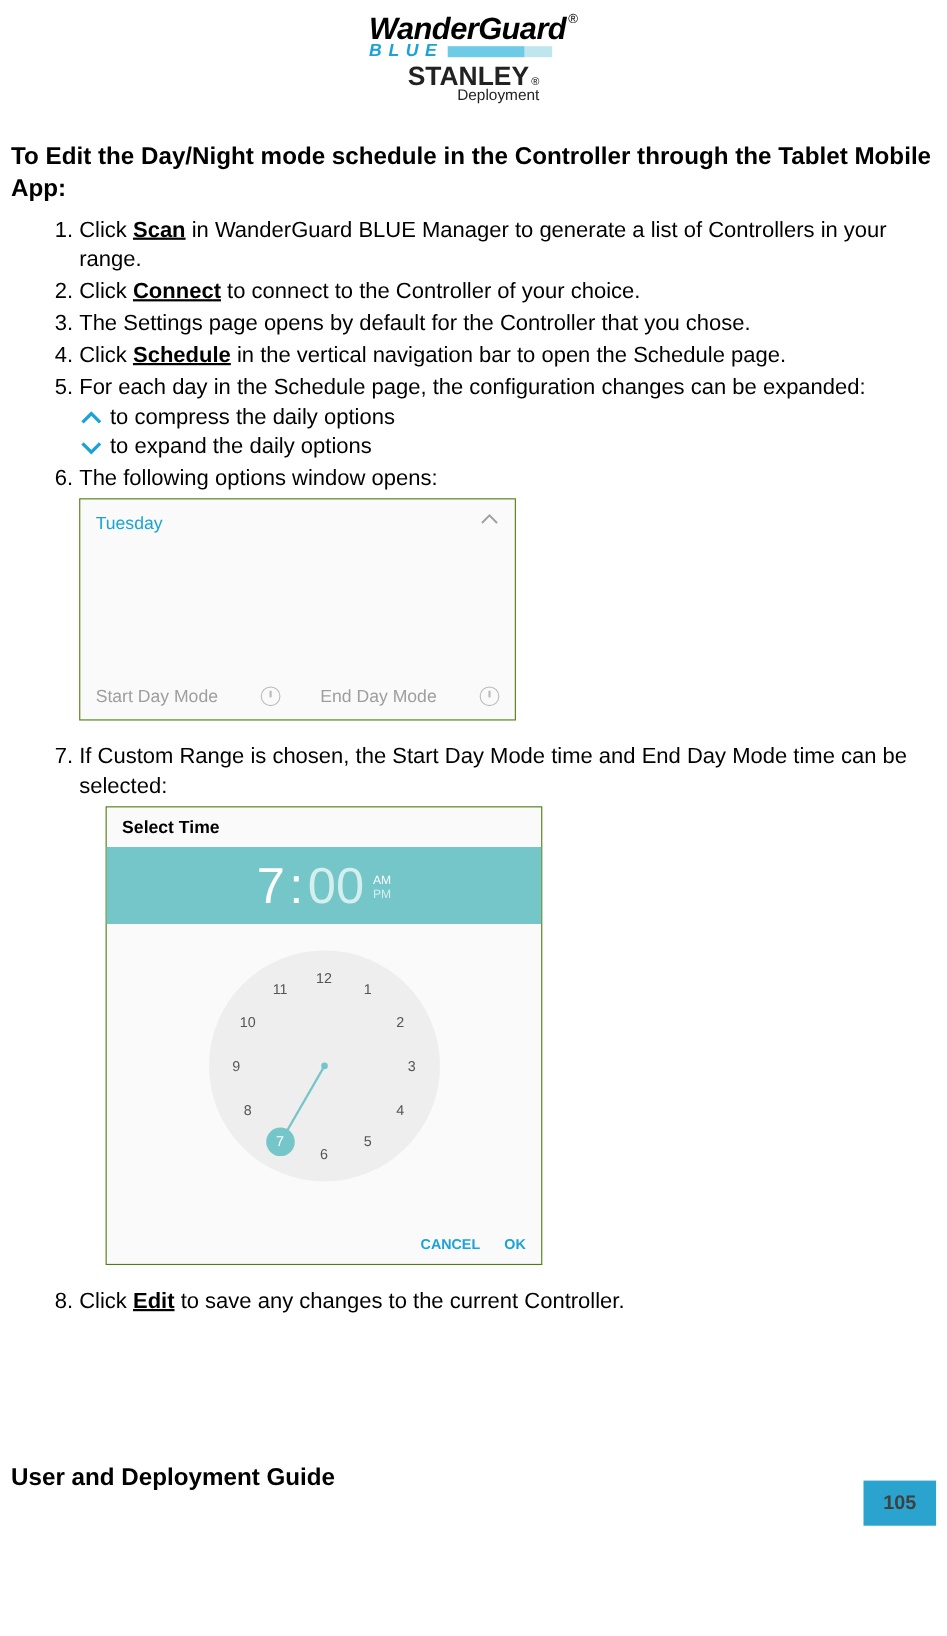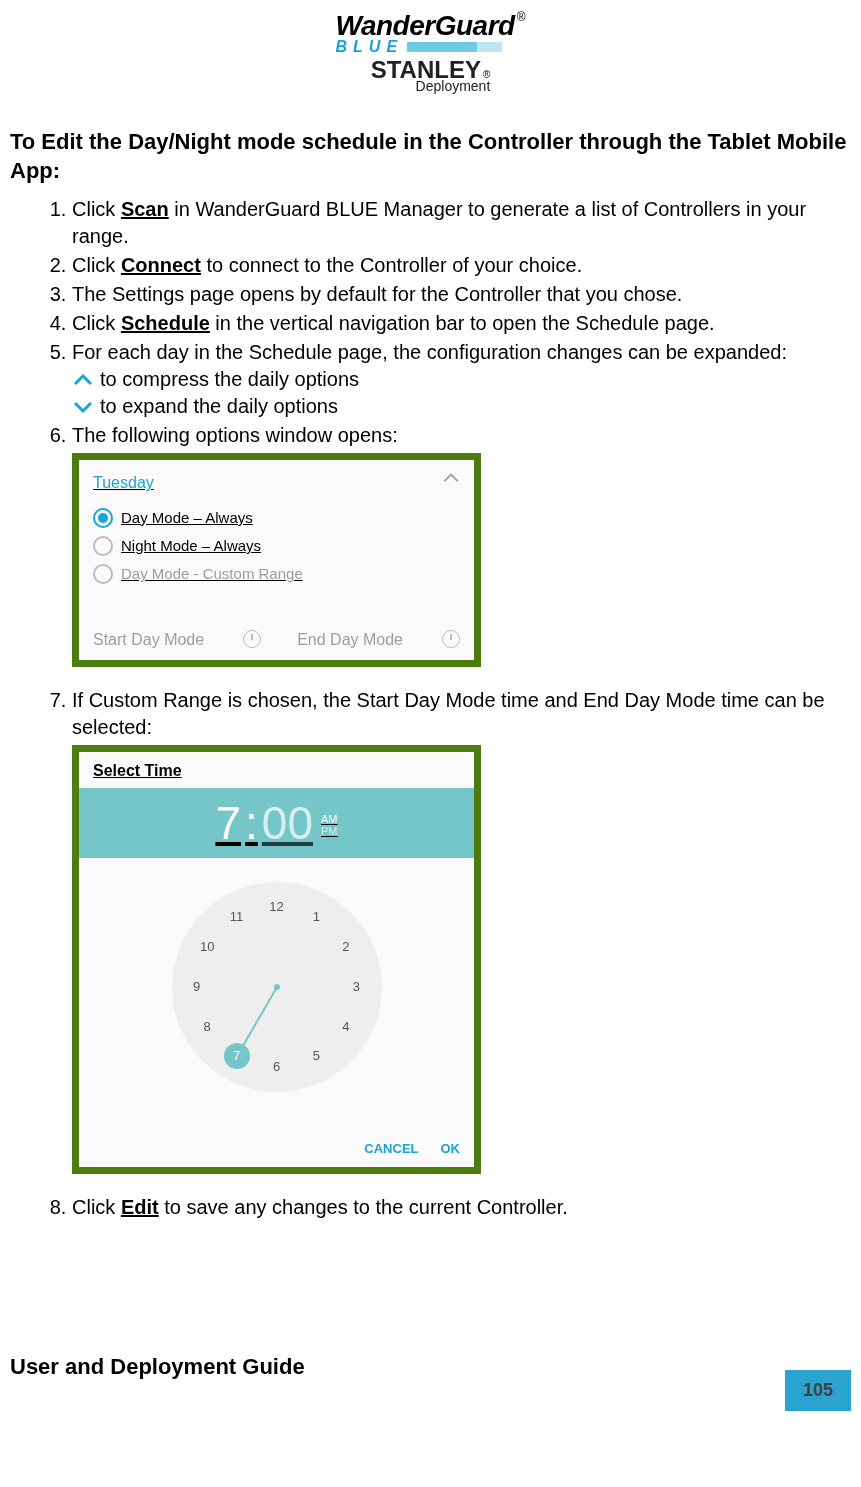--- a/index.html
+++ b/index.html
@@ -35,41 +35,41 @@
   .st-hc   { font-size:14px; color:#222; text-align:right; margin-top:-6px; }
 
   
   .section-title { font-weight:700; font-size:22px; margin-top:30px; margin-bottom:10px; line-height:1.3;}
   ol.main { margin:0 0 0 42px; padding:0 0 0 20px; font-size:20px; line-height:1.35; }
   ol.main > li { padding:1px 0; }
   b.u { text-decoration: underline; }
   .chev-row { padding-left:0px; display:flex; align-items:center; gap:6px; font-size:20px;}
   .chev { width:22px; height:18px; display:inline-flex; align-items:center; justify-content:center;}
   .chev svg { width:20px; height:14px; }
-  .bordered { border:7px solid #4d7c0f; margin:4px 0 18px 0;text-decoration:underline; }
+  .bordered { border:1px solid #4d7c0f; margin:4px 0 18px 0; }
 
   
   .shot1 {
     width:395px; height:200px; position:relative; background:#fafafa;
   }
   .s1-caret { position:absolute; top:6px; right:14px; color:#9e9e9e; font-size:18px;}
   .s1-day { color:#1aa3d8; font-size:16px; padding:12px 0 10px 14px;}
   .s1-opts { padding:0 0 0 14px;}
   .s1-opt { display:flex; align-items:center; gap:8px; padding:4px 0; font-size:15px;}
   .ring { width:16px; height:16px; border:2px solid #bbb; border-radius:50%; flex-shrink:0;}
   .ring.sel { border-color:#1aa3d8; position:relative;}
   .ring.sel::after { content:""; position:absolute; left:3px; top:3px; width:10px; height:10px; background:#1aa3d8; border-radius:50%;}
   .s1-foot { position:absolute; left:0; right:0; bottom:10px; display:flex; align-items:center; color:#9e9e9e; padding:0 14px; font-size:16px; gap:12px;}
   .clock-icon { width:16px; height:16px; border:1.5px solid #bbb; border-radius:50%; position:relative; flex-shrink:0;}
   .clock-icon::after { content:""; position:absolute; left:7px; top:3px; width:1.5px; height:6px; background:#bbb;}
   .s1-foot .spacer{flex:1;}
 
   
   .shot2 {
-    width:395px; height:415px; position:relative; background:#fafafa;
+    width:395px; height:415px; position:relative; background:#fafafa;margin-left:24px;
   }
   .s2-title { font-weight:700; font-size:16px; padding:8px 14px 6px; color:#000;}
   .s2-bar { background:#74c6c9; height:70px; display:flex; justify-content:center; align-items:center; gap:4px; color:#fff;}
   .s2-time { font-size:46px; font-weight:400; color:#fff;}
   .s2-ampm { display:flex; flex-direction:column; font-size:11px; line-height:12px; color:#d7eef0; margin-top:4px; margin-left:4px;}
   .s2-ampm .am{color:#fff;}
   .s2-clock { position:relative; margin:24px auto 0 auto; width:210px; height:210px; background:#eee; border-radius:50%; }
   .num { position:absolute; font-size:13px; color:#555; transform:translate(-50%,-50%);}
   .center-dot{position:absolute; left:50%; top:50%; width:6px; height:6px; background:#74c6c9; border-radius:50%; transform:translate(-50%,-50%);} 
   .hand{position:absolute; left:50%; top:50%; width:2px; height:80px; background:#74c6c9; transform-origin: top center; transform: translate(-50%,0) rotate(30deg);}
@@ -142,34 +142,20 @@
     </li>
     <li>
       <span>The following options window opens:</span>
       <div class="bordered shot1">
         <div class="s1-caret">
           <svg width="18" height="12" viewBox="0 0 20 14">
               <polyline points="2,11 10,3 18,11" fill="none" stroke="#9e9e9e" stroke-width="2"></polyline>
             </svg>
         </div>
         <div class="s1-day">Tuesday</div>
-        <div class="s1-opts">
-          <div class="s1-opt">
-            <span class="ring sel"></span>
-            <span>Day Mode – Always</span>
-          </div>
-          <div class="s1-opt">
-            <span class="ring"></span>
-            <span>Night Mode – Always</span>
-          </div>
-          <div class="s1-opt" style="color:#9e9e9e">
-            <span class="ring"></span>
-            <span>Day Mode - Custom Range</span>
-          </div>
-        </div>
         <div class="s1-foot">
           <span>Start Day Mode</span>
           <span class="spacer"></span>
           <span class="clock-icon"></span>
           <span style="width:12px"></span>
           <span>End Day Mode</span>
           <span class="spacer"></span>
           <span class="clock-icon"></span>
         </div>
       </div>

